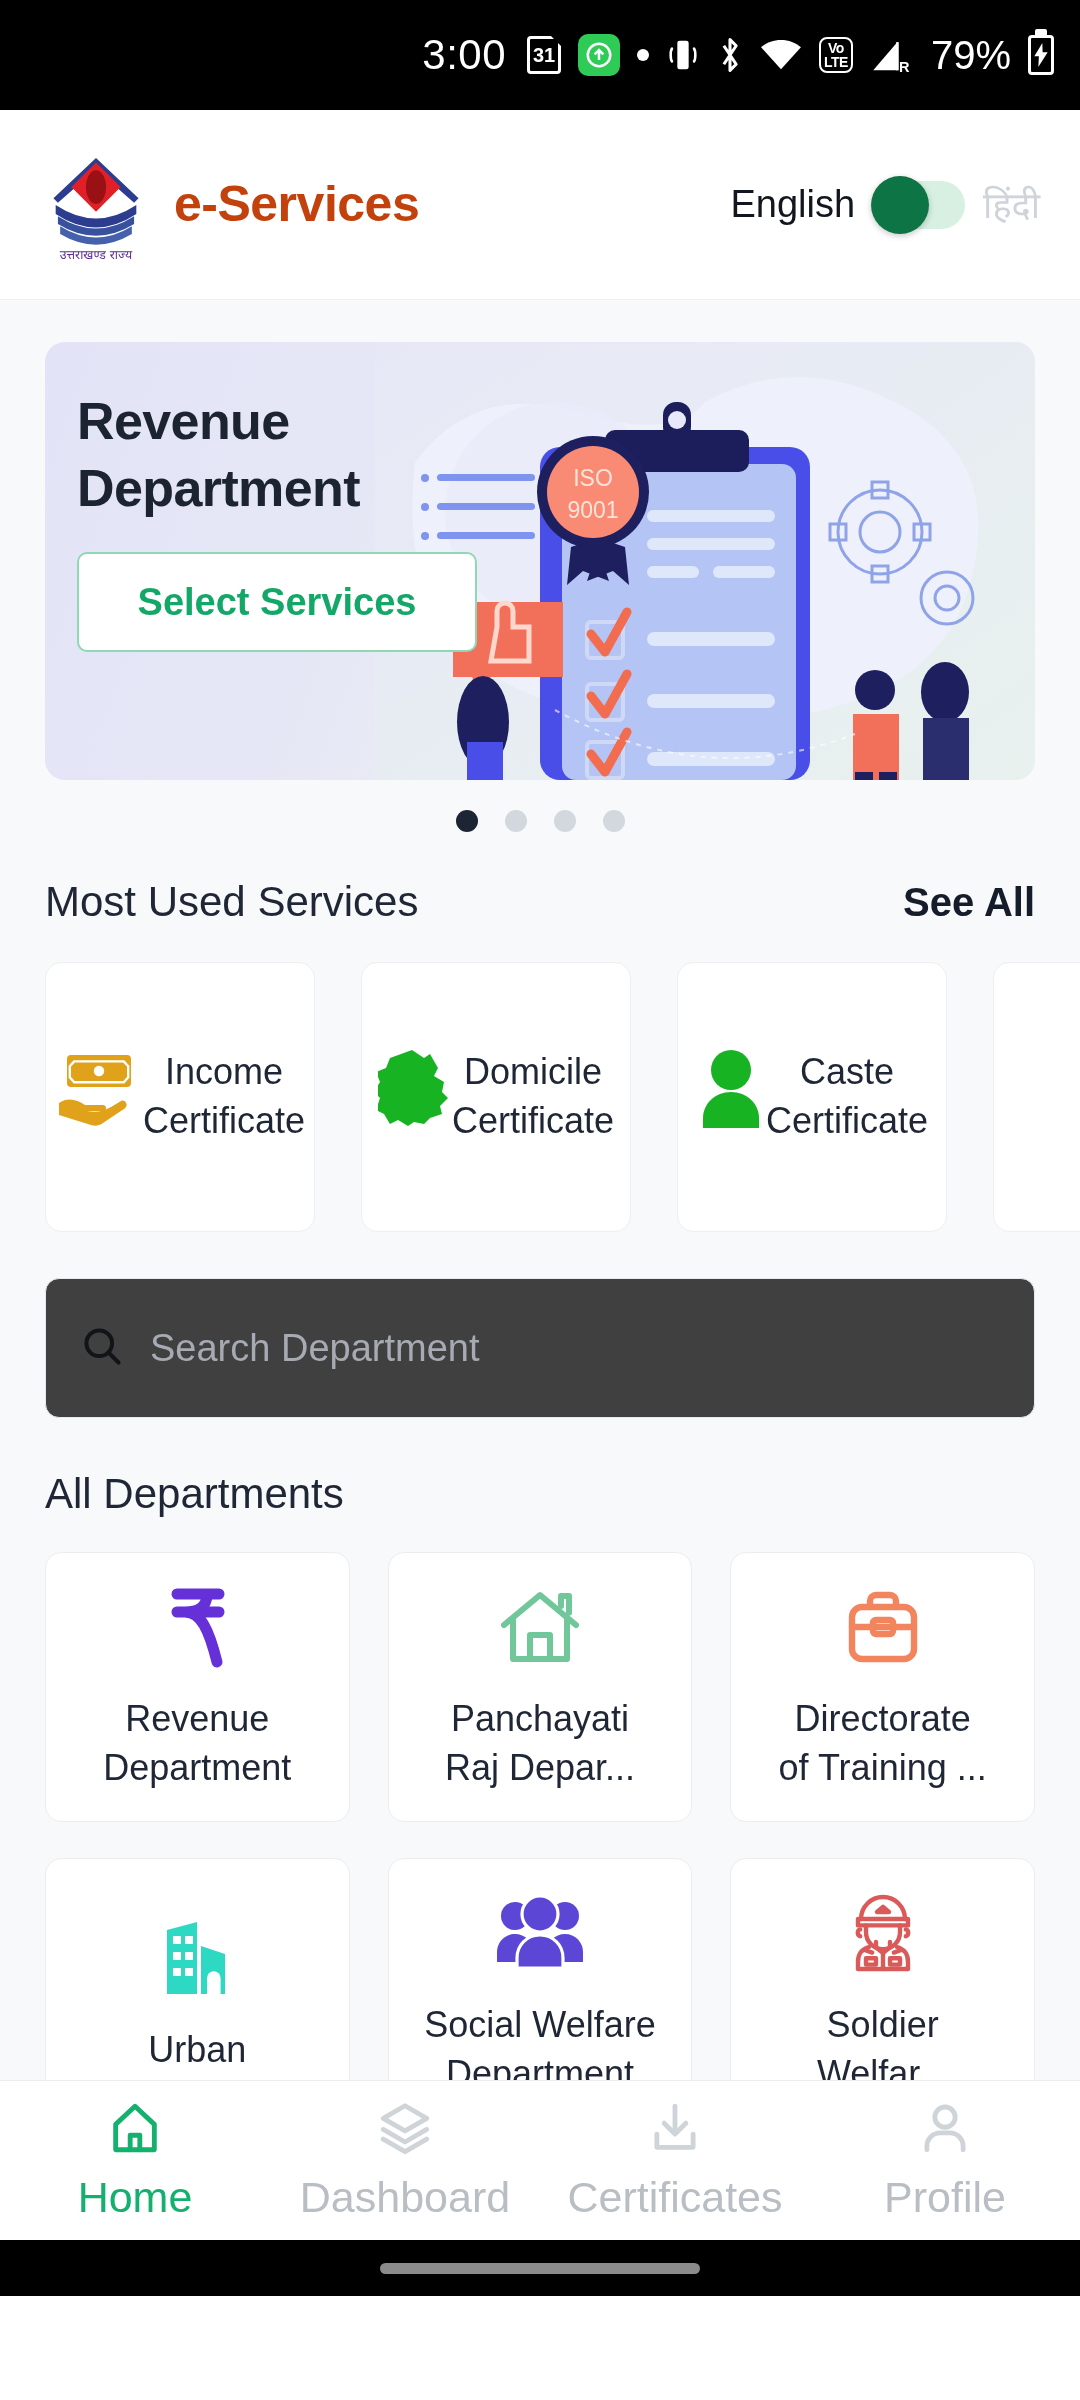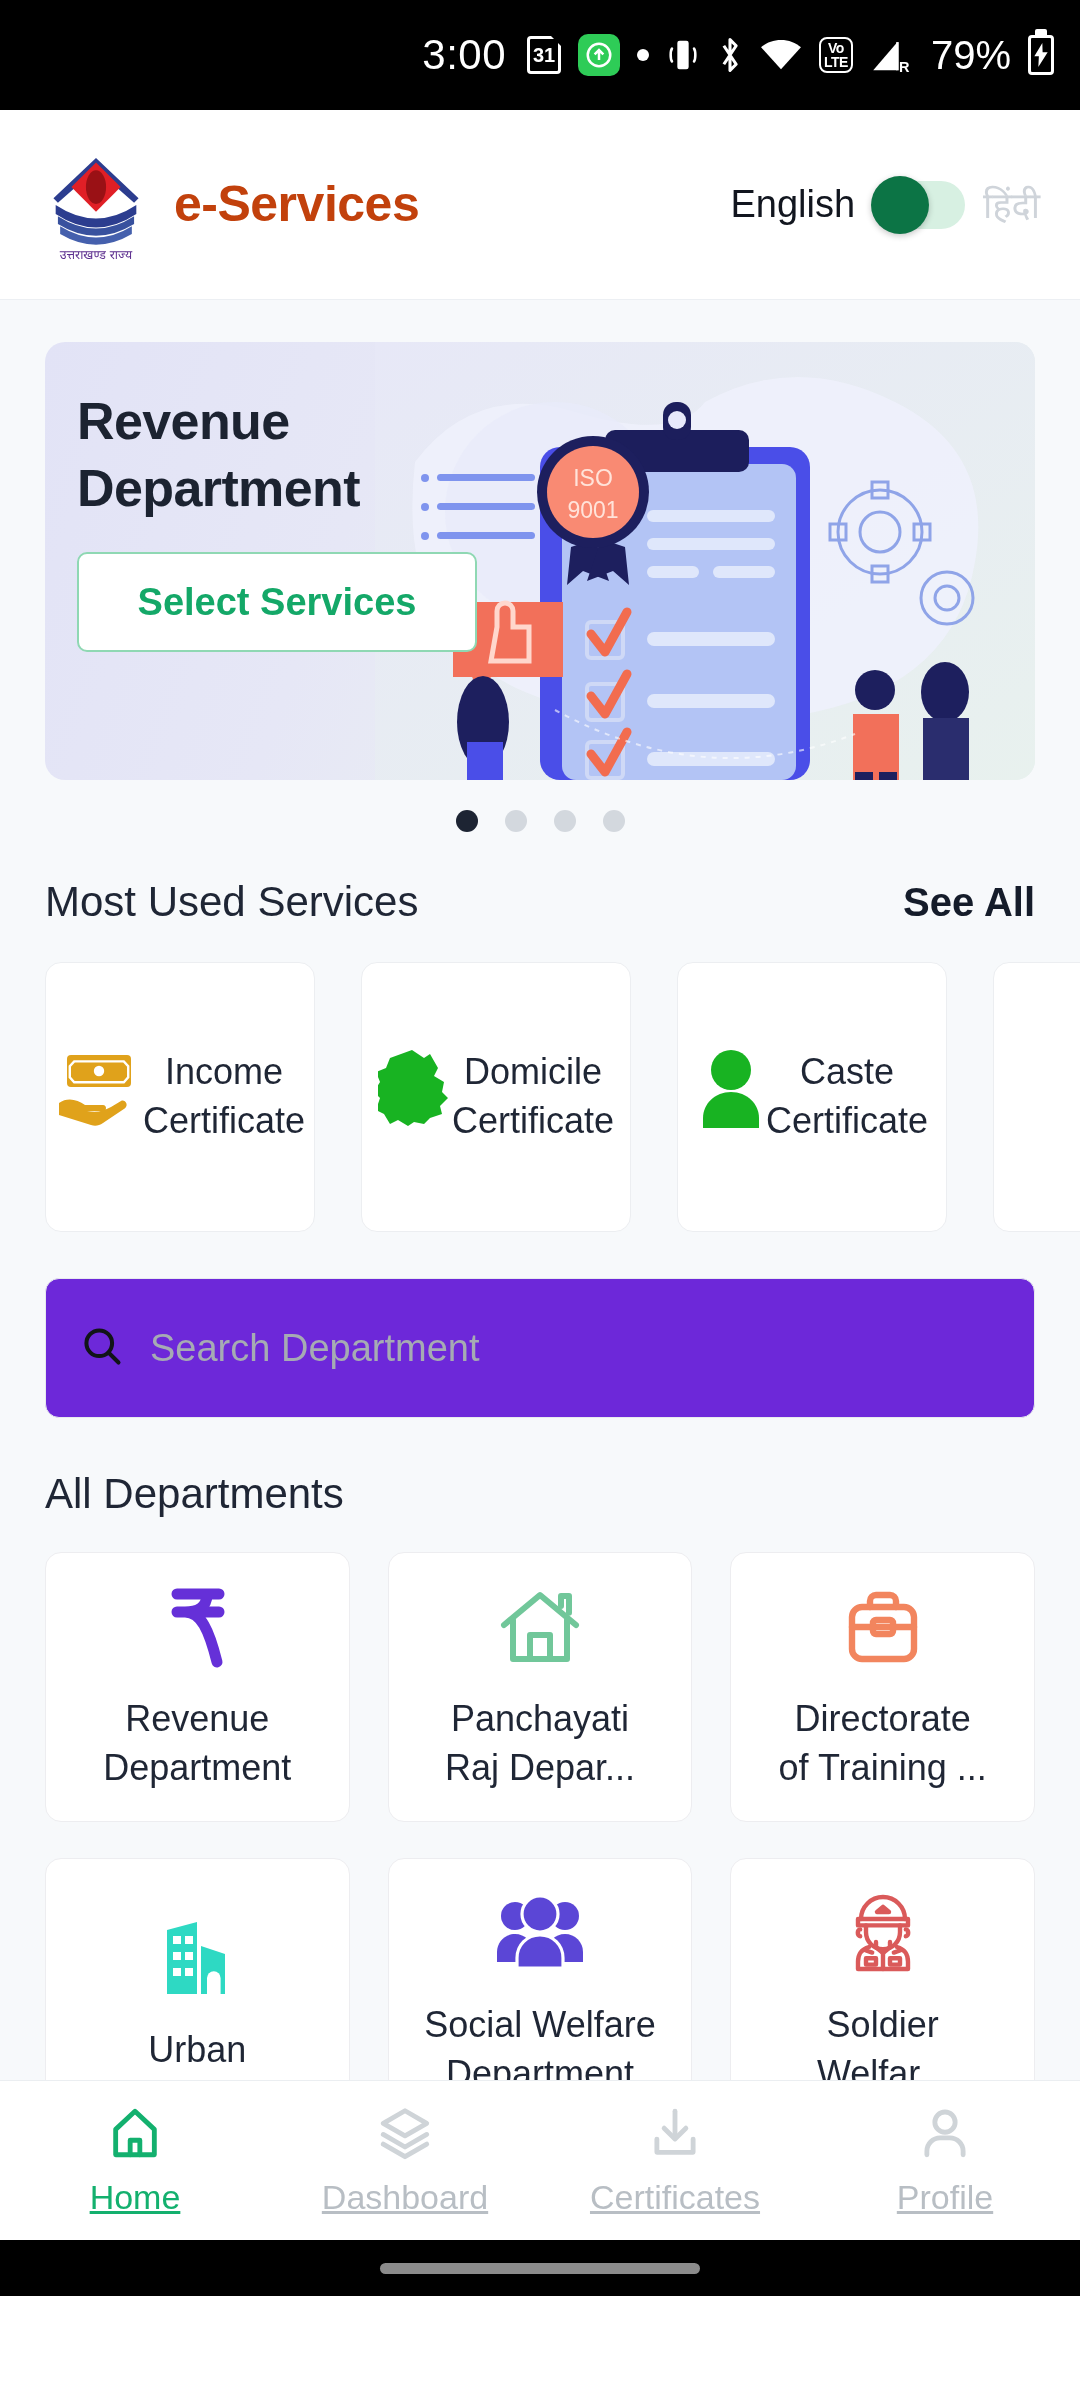--- a/index.html
+++ b/index.html
@@ -281,21 +281,21 @@
     font-size: 36px;
     color: #1f2635;
     text-align: center;
     line-height: 1.36;
   }
 
   
   .search-box {
     margin: 46px 45px 0 45px;
     height: 140px;
-    background: #6d28d9;
+    background: #404040;
     border: 1px solid #e7eaee;
     border-radius: 14px;
     display: flex;
     align-items: center;
     padding: 0 34px;
     gap: 26px;
   }
   .search-ph {
     font-size: 38px;
     color: #a6abb3;
@@ -351,23 +351,22 @@
   }
   .nav-item {
     flex: 1 1 0;
     display: flex;
     flex-direction: column;
     align-items: center;
     justify-content: center;
     gap: 12px;
   }
   .nav-label {
-    font-size: 34px;
+    font-size: 43px;
     color: #b8bec4;
-    text-decoration: underline;
   }
   .nav-item.active .nav-label { color: #13b06e; }
 
   .gesture-bar-area {
     position: absolute;
     left: 0; right: 0; bottom: 0;
     height: 56px;
     background: #000000;
     display: flex;
     align-items: center;

